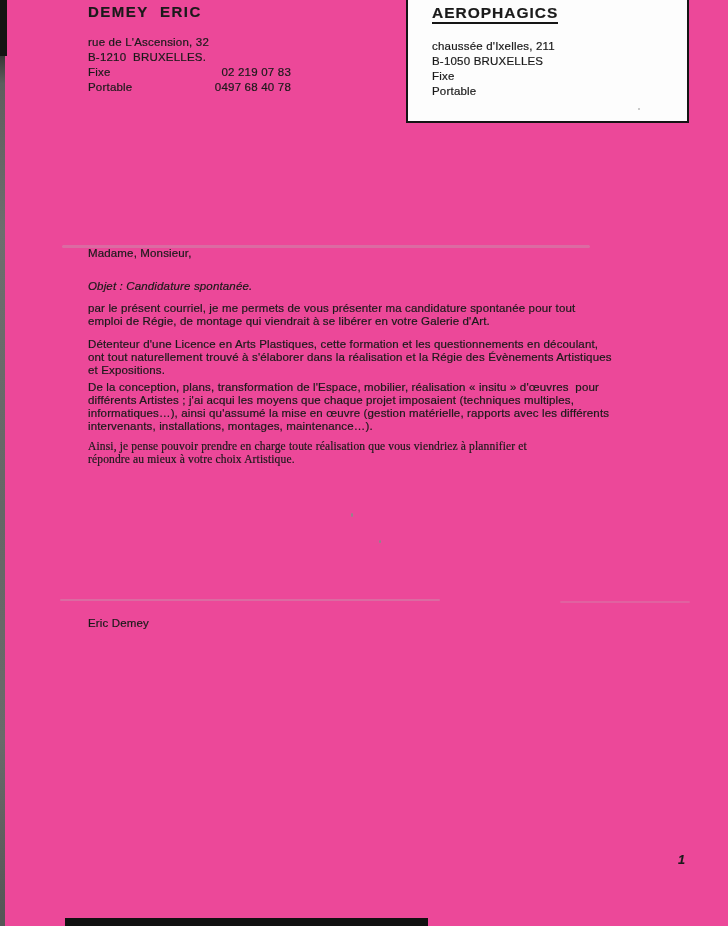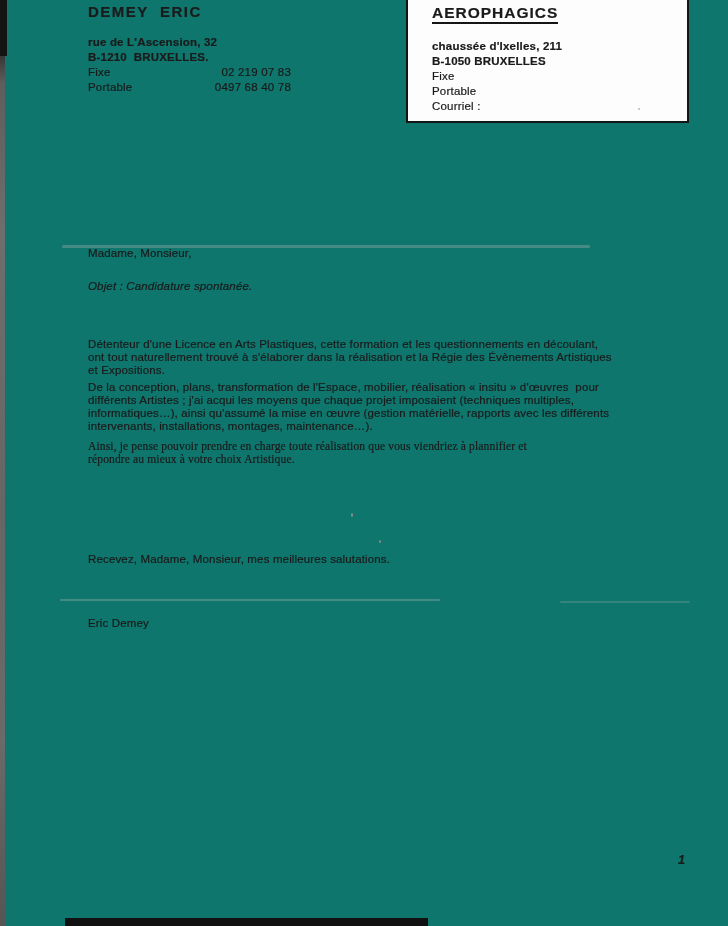--- a/index.html
+++ b/index.html
@@ -1,23 +1,23 @@
 <!DOCTYPE html>
 <html><head>
 <meta charset="utf-8">
 <style>
   html,body{margin:0;padding:0;background:#ffffff;}
   .page{
     position:relative;width:728px;height:926px;overflow:hidden;
-    background:#0f766e;color:#1a1a1a;
+    background:#ec4899;color:#1a1a1a;
     font-family:"Liberation Sans",sans-serif;
     -webkit-text-stroke:0.2px #1a1a1a;
   }
   .abs{position:absolute;}
-  .pre{white-space:pre;font-weight:bold;}
+  .pre{white-space:pre;}
   
   .sender-name{left:88px;top:3px;font-size:15px;font-weight:bold;letter-spacing:1.5px;}
   .addr{font-size:11.5px;letter-spacing:.2px;}
   .s-a1{left:88px;top:36px;}
   .s-a2{left:88px;top:51px;}
   .contact-rows{left:88px;top:66px;width:203px;}
   .crow{display:flex;justify-content:space-between;height:15px;font-size:11.5px;letter-spacing:.2px;}
   
   .recipient-box{left:406px;top:-3px;width:279px;height:122px;border:2.5px solid #151515;background:#fdfdfd;}
   .r-title{left:24px;top:5px;font-size:15.5px;font-weight:bold;letter-spacing:1px;
@@ -76,33 +76,29 @@
     <div class="abs addr r-a2 pre">B-1050 BRUXELLES</div>
     <div class="abs r-rows">
       <div class="crow">
         <span>Fixe</span>
         <span></span>
       </div>
       <div class="crow">
         <span>Portable</span>
         <span></span>
       </div>
-      <div class="crow">
-        <span>Courriel :</span>
-        <span></span>
-      </div>
     </div>
   </div>
 
   <div class="abs body-text salutation">Madame, Monsieur,</div>
   <div class="abs body-text subject">Objet : Candidature spontanée.</div>
+  <div class="abs body-text p1">par le présent courriel, je me permets de vous présenter ma candidature spontanée pour tout<br>emploi de Régie, de montage qui viendrait à se libérer en votre Galerie d'Art.</div>
   <div class="abs body-text p2">Détenteur d'une Licence en Arts Plastiques, cette formation et les questionnements en découlant,<br>ont tout naturellement trouvé à s'élaborer dans la réalisation et la Régie des Évènements Artistiques<br>et Expositions.</div>
   <div class="abs body-text p3">De la conception, plans, transformation de l'Espace, mobilier, réalisation « insitu » d'œuvres  pour<br>différents Artistes ; j'ai acqui les moyens que chaque projet imposaient (techniques multiples,<br>informatiques…), ainsi qu'assumé la mise en œuvre (gestion matérielle, rapports avec les différents<br>intervenants, installations, montages, maintenance…).</div>
   <div class="abs body-text p4">Ainsi, je pense pouvoir prendre en charge toute réalisation que vous viendriez à plannifier et<br>répondre au mieux à votre choix Artistique.</div>
-  <div class="abs body-text closing">Recevez, Madame, Monsieur, mes meilleures salutations.</div>
   <div class="abs body-text signature">Eric Demey</div>
 
   <div class="abs page-number">1</div>
 
   <div class="abs edge-left"></div>
   <div class="abs edge-left-top"></div>
   <div class="abs bottom-bar"></div>
   <div class="abs streak streak1"></div>
   <div class="abs streak streak2"></div>
   <div class="abs streak streak3"></div>

